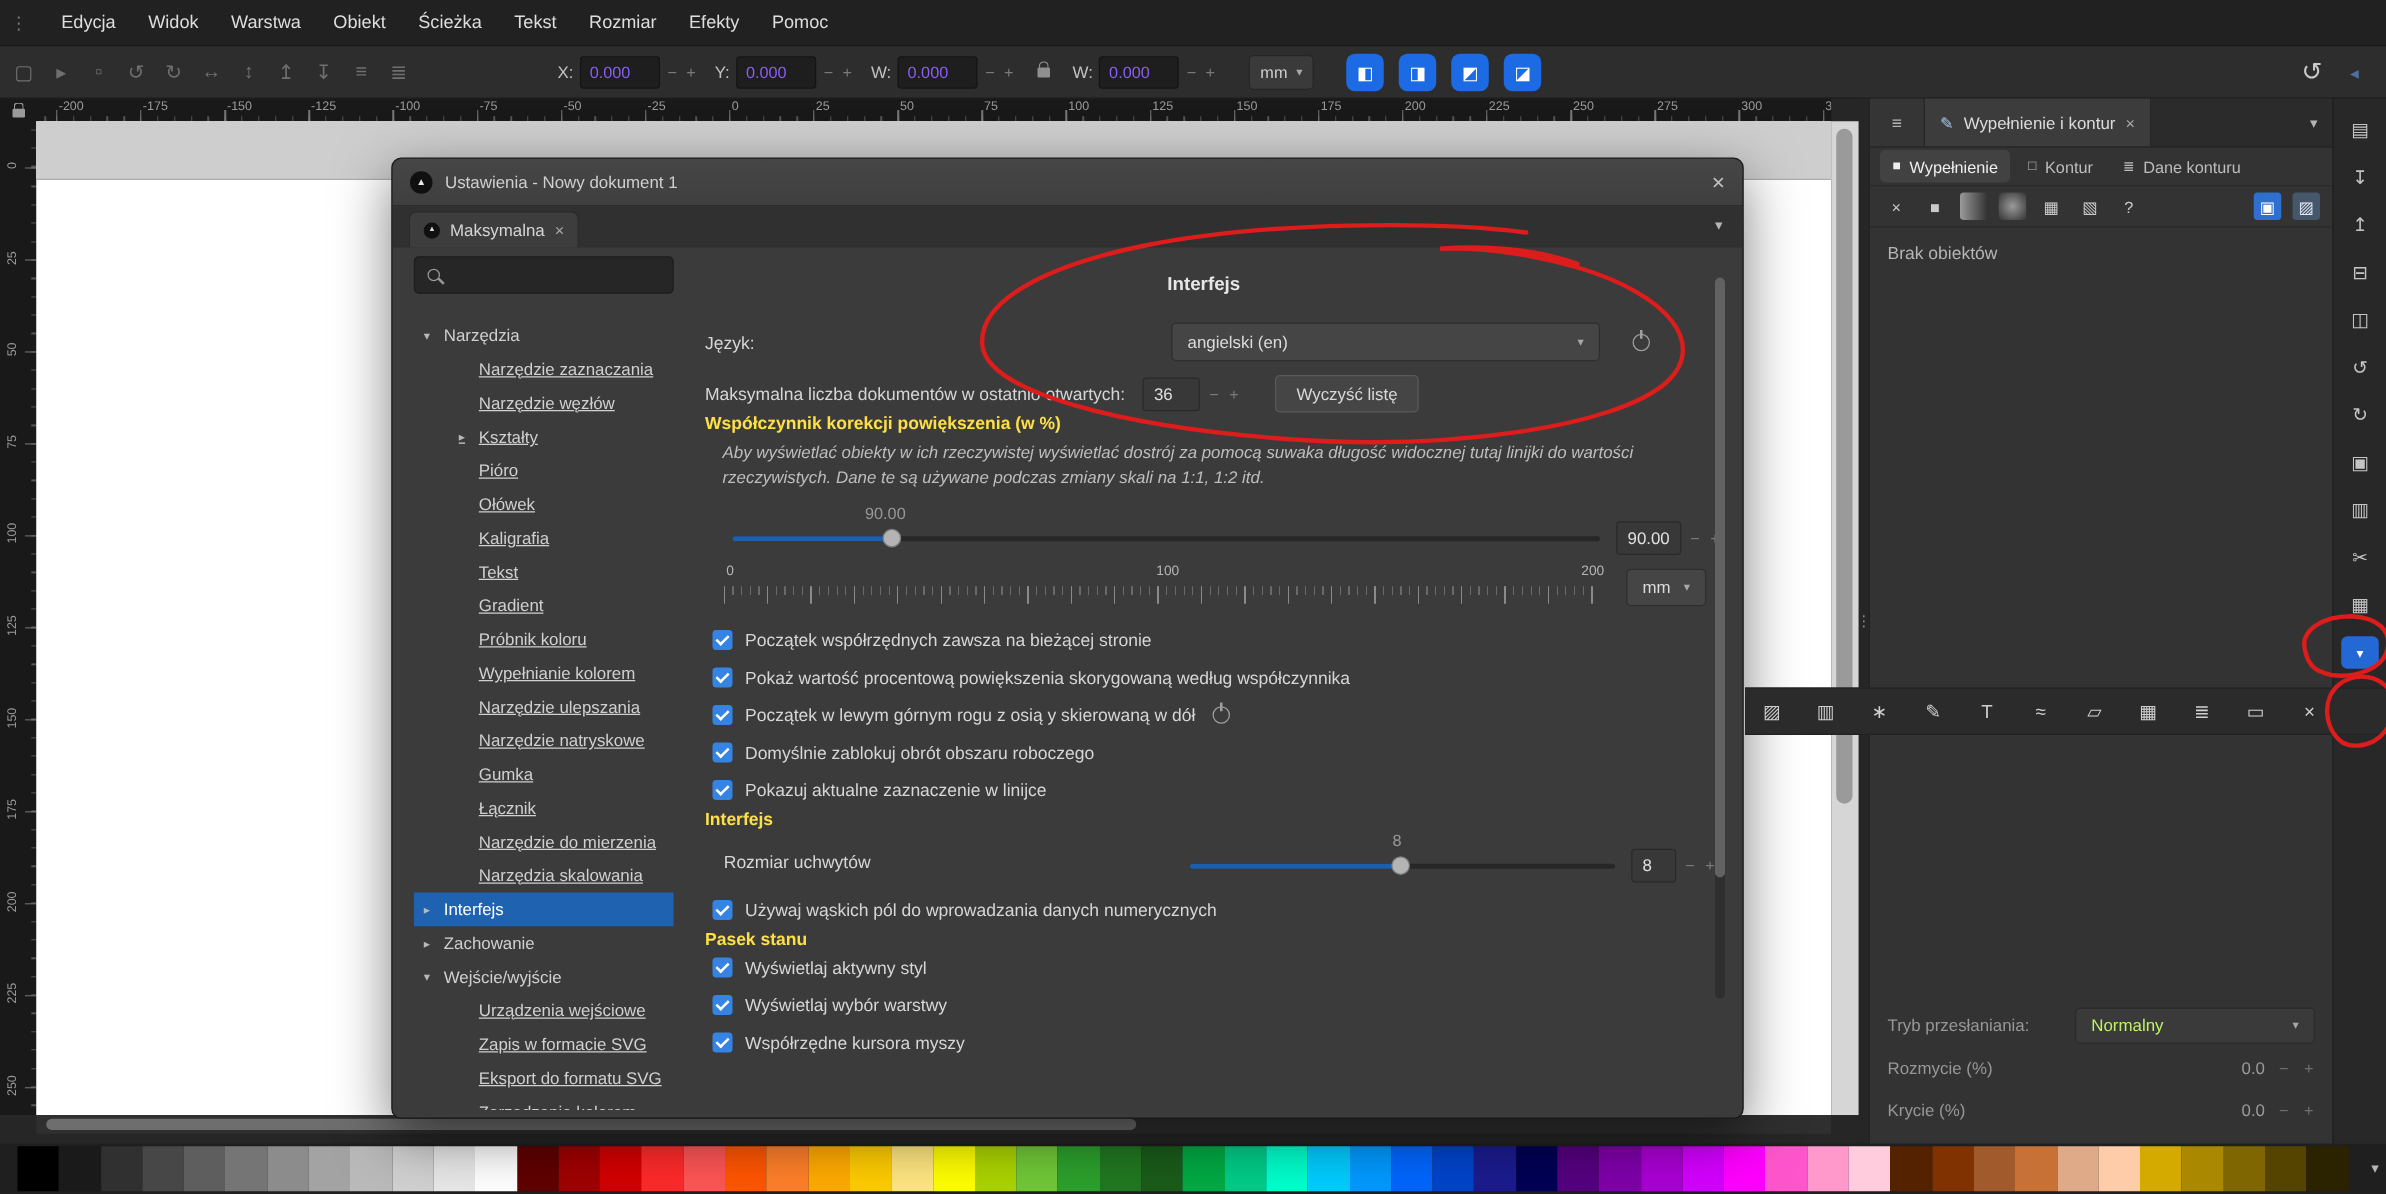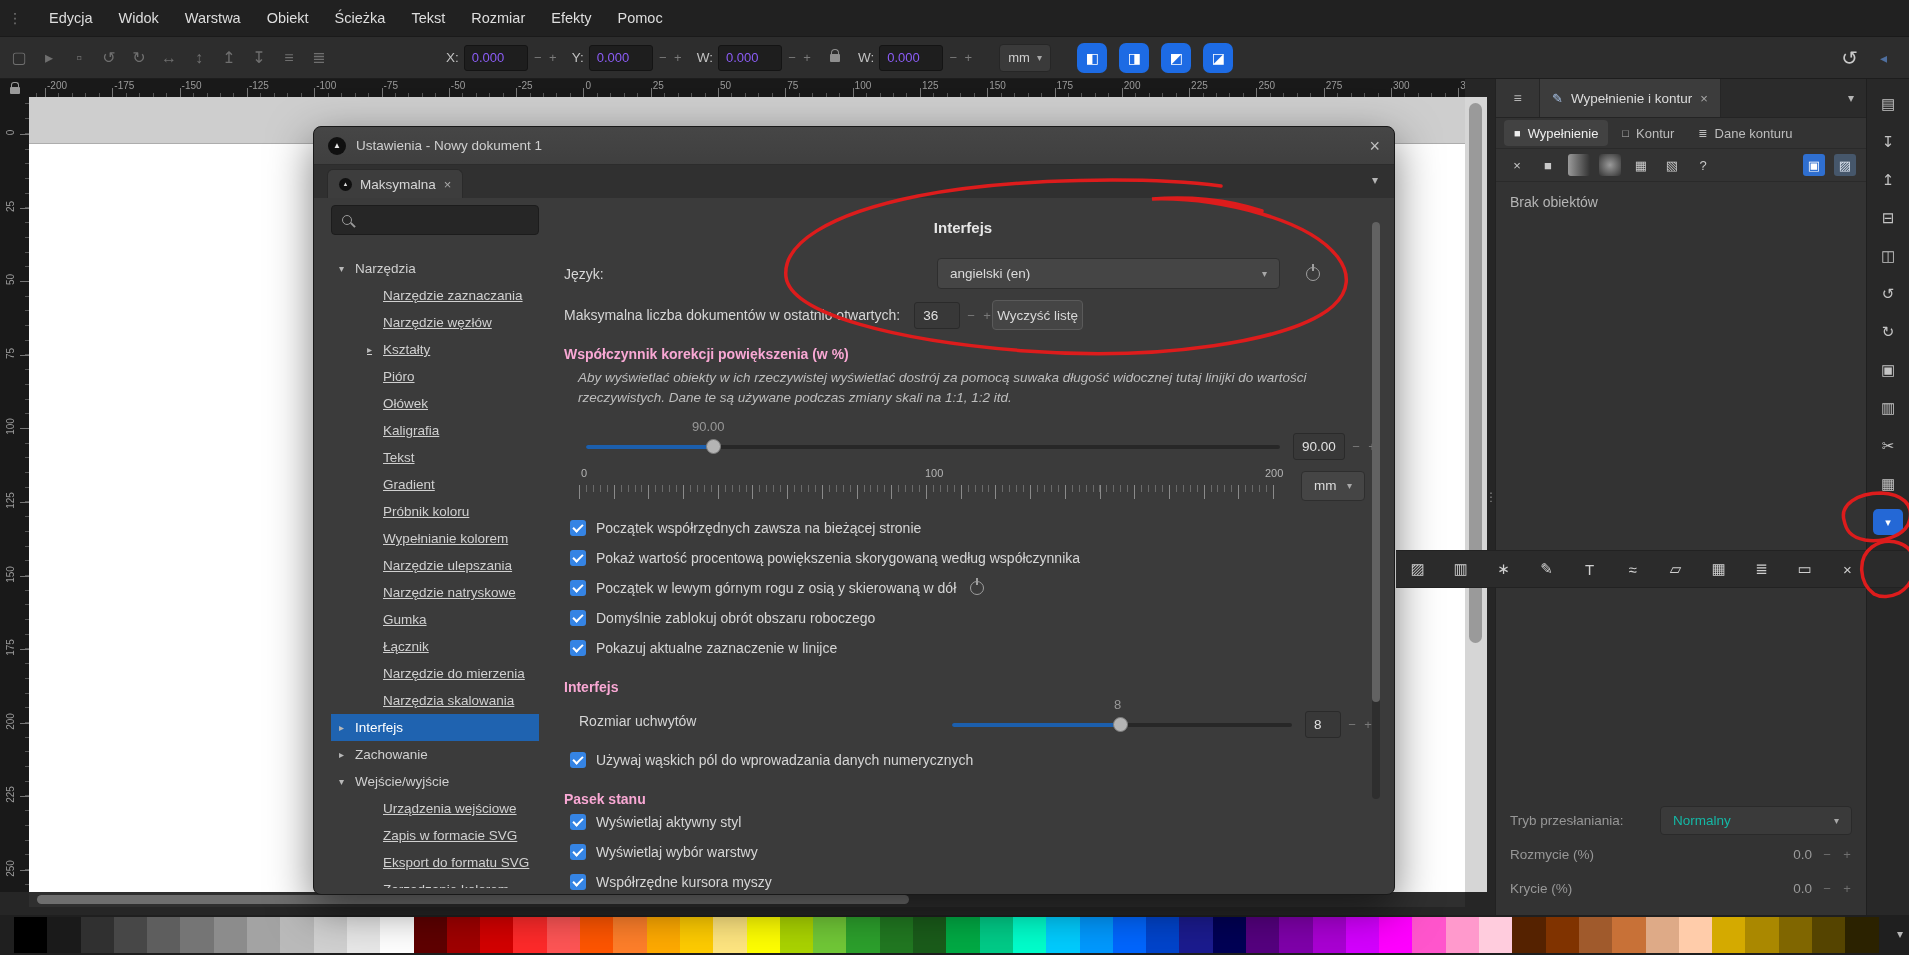--- a/index.html
+++ b/index.html
@@ -82,22 +82,22 @@
   .dd{height:31px;background:#454545;border:1px solid #2e2e2e;border-radius:4px;display:flex;align-items:center;padding:0 12px;gap:8px;}
   .lang-dd{width:343px;}
   .dd-value{font-size:13.5px;color:#dcdcdc;}
   .dd .dd-arrow{margin-left:auto;}
   .power-icon{width:14px;height:14px;border:1.7px solid #9f9f9f;border-radius:50%;position:relative;display:inline-block;}
   .power-icon::after{content:"";position:absolute;left:50%;top:-4px;transform:translateX(-50%);width:2px;height:7px;background:#9f9f9f;}
   .lang-reset{margin-left:26px;}
   .recent-row{display:flex;align-items:center;margin-top:11px;height:30px;}
   .spin-group{display:flex;align-items:center;gap:6px;margin-left:14px;}
   .value-box{height:27px;background:#383838;border:1px solid #2a2a2a;border-radius:3px;color:#e0e0e0;font-size:13.5px;display:flex;align-items:center;padding:0 8px;}
-  .btn{height:30px;padding:0 4px;background:#454545;border:1px solid #5a5a5a;border-radius:4px;color:#d8d8d8;font-size:13.5px;display:flex;align-items:center;}
-  .section-title{font-weight:bold;color:#f9a8d4;font-size:14px;margin-top:16px;}
+  .btn{height:30px;padding:0 16px;background:#454545;border:1px solid #5a5a5a;border-radius:4px;color:#d8d8d8;font-size:13.5px;display:flex;align-items:center;margin-left:28px;}
+  .section-title{font-weight:bold;color:#fde047;font-size:14px;}
   .zoom-note{font-style:italic;font-size:13.5px;color:#bdbdbd;line-height:1.5;margin:6px 0 0 14px;width:800px;}
   .slider-block{position:relative;height:50px;margin-top:6px;}
   .ghost-label{position:absolute;color:#979797;font-size:13px;}
   .slider-track{position:absolute;height:4px;background:#272727;border-radius:2px;}
   .slider-fill{position:absolute;height:4px;background:#1c5fad;border-radius:2px;left:0;top:0;}
   .slider-thumb{position:absolute;top:-6px;width:15px;height:15px;border-radius:50%;background:#b4b4b4;border:1px solid #7d7d7d;}
   .inline-spin{position:absolute;display:flex;align-items:center;gap:6px;}
   .ruler-row{position:relative;height:46px;margin-top:2px;}
   .ruler-widget{position:absolute;left:15px;top:0;width:700px;height:40px;
     background-image:repeating-linear-gradient(90deg,#8a8a8a 0 1px,transparent 1px 34.7px),repeating-linear-gradient(90deg,#6a6a6a 0 1px,transparent 1px 6.94px);
@@ -128,21 +128,21 @@
   .paint-btn{width:22px;height:22px;display:flex;align-items:center;justify-content:center;color:#c9c9c9;font-size:13px;border-radius:3px;}
   .paint-btn.grad-lin{background:linear-gradient(90deg,#9a9a9a,#333);color:transparent;}
   .paint-btn.grad-rad{background:radial-gradient(circle,#9a9a9a,#333);color:transparent;}
   .paint-spacer{flex:1;}
   .paint-btn.blue{background:#2f6fd0;color:#fff;}
   .paint-btn.alt{background:#46576b;color:#dfe7f2;}
   .dock-empty{margin:12px 14px;color:#b5b5b5;font-size:14px;}
   .dock-bottom{margin-top:auto;padding:0 14px 12px 14px;display:flex;flex-direction:column;gap:4px;}
   .dock-row{height:30px;display:flex;align-items:center;color:#979797;font-size:13.5px;}
   .dock-row .dd{height:29px;margin-left:auto;width:192px;background:#3a3a3a;border-color:#2a2a2a;}
-  .dock-row .dd .dd-value{color:#14b8a6;}
+  .dock-row .dd .dd-value{color:#bef264;}
   .dock-row .dim-val{margin-left:auto;color:#9a9a9a;}
   .dock-row .spin-btn{color:#6f6f6f;margin-left:10px;}
 
   
   .snap-row{position:absolute;left:1396px;top:550px;width:513px;height:38px;background:#2b2b2b;border-top:1px solid #222;border-bottom:1px solid #222;display:flex;align-items:center;padding-left:12px;gap:24px;z-index:20;}
   .snap-icon{width:19px;text-align:center;color:#cfcfcf;font-size:15px;}
   .right-col{position:absolute;left:1866px;top:79px;width:43px;height:836px;background:#282828;border-left:1px solid #1f1f1f;display:flex;flex-direction:column;align-items:center;padding-top:6px;z-index:15;}
   .rc-cell{height:38px;display:flex;align-items:center;justify-content:center;color:#c4c4c4;font-size:15px;width:100%;}
   .rc-blue{width:30px;height:26px;border-radius:5px;background:#2468d6;color:#fff;display:flex;align-items:center;justify-content:center;font-size:11px;}
 

